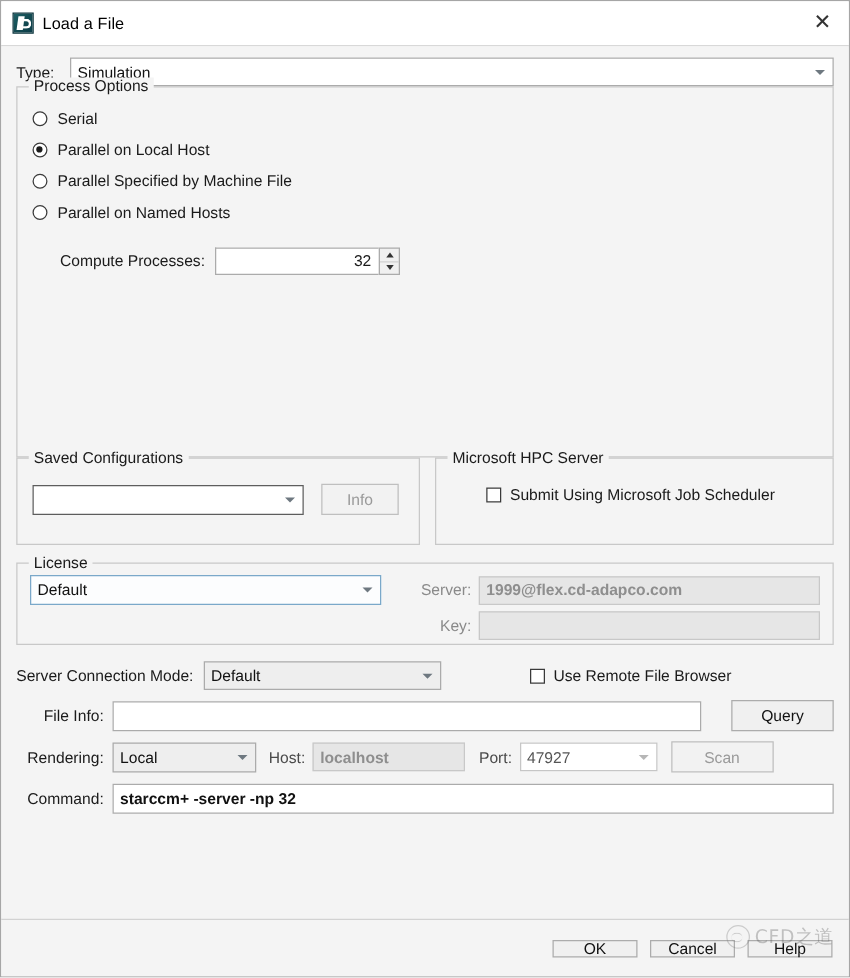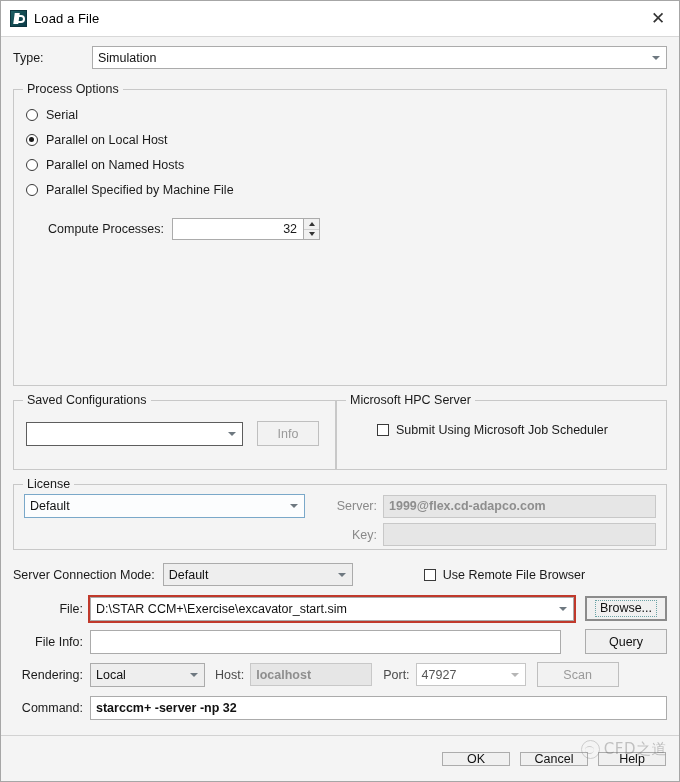--- a/index.html
+++ b/index.html
@@ -329,65 +329,65 @@
 
   <div class="titlebar">
     <div class="app-icon"></div>
     <div class="title-text">Load a File</div>
     <div class="close-btn">✕</div>
   </div>
   <div class="titlebar-sep"></div>
 
   <div class="content">
 
-    <div class="row" style="margin-bottom:20px;gap:36px;">
+    <div class="row" style="margin-bottom:0;">
       <div class="lbl" style="width:43px;">Type:</div>
       <div class="combo" style="flex:1;height:23px;">
         <span>Simulation</span>
         <span class="arrow"></span>
       </div>
     </div>
 
     <div class="group" style="height:297px;padding:14px 12px 0 12px;">
       <div class="group-title">Process Options</div>
 
       <div class="radio-row">
         <span class="radio"></span>
         <span class="lbl">Serial</span>
       </div>
       <div class="radio-row">
         <span class="radio checked"></span>
         <span class="lbl">Parallel on Local Host</span>
       </div>
       <div class="radio-row">
         <span class="radio"></span>
-        <span class="lbl">Parallel on Named Hosts</span>
+        <span class="lbl">Parallel Specified by Machine File</span>
       </div>
       <div class="radio-row">
         <span class="radio"></span>
-        <span class="lbl">Parallel Specified by Machine File</span>
+        <span class="lbl">Parallel on Named Hosts</span>
       </div>
 
       <div class="row" style="margin-top:17px;padding-left:22px;">
         <div class="lbl" style="margin-right:8px;text-align:center;">Compute Processes:</div>
         <div class="spinner">
           <div class="sp-field">32</div>
           <div class="sp-btns">
             <div>
                 <span class="tri-up"></span>
               </div>
             <div>
                 <span class="tri-dn"></span>
               </div>
           </div>
         </div>
       </div>
     </div>
 
-    <div class="row" style="align-items:center;margin-top:14px;">
+    <div class="row" style="align-items:center;margin-top:0;gap:12px;">
 
       <div class="group" style="width:323px;height:70px;padding:20px 12px 0 12px;">
         <div class="group-title">Saved Configurations</div>
         <div class="row" style="gap:14px;">
           <div class="combo" style="width:217px;height:24px;border-color:#5d5d5d;">
             <span></span>
             <span class="arrow"></span>
           </div>
           <div class="btn disabled" style="width:62px;">
             <span>Info</span>
@@ -430,30 +430,20 @@
       <div class="combo" style="width:190px;height:23px;background:#eeeeee;">
         <span>Default</span>
         <span class="arrow"></span>
       </div>
       <div class="row" style="margin-left:71px;">
         <span class="checkbox"></span>
         <span class="lbl">Use Remote File Browser</span>
       </div>
     </div>
 
-    <div class="row" style="margin-top:10px;">
-      <div class="lbl" style="width:70px;text-align:right;padding-right:7px;">File:</div>
-      <div class="combo redbox" style="flex:1;height:24px;">
-        <span>D:\STAR CCM+\Exercise\excavator_start.sim</span>
-        <span class="arrow"></span>
-      </div>
-      <div class="btn focused" style="width:82px;margin-left:11px;">
-        <span>Browse...</span>
-      </div>
-    </div>
 
     <div class="row" style="margin-top:8px;">
       <div class="lbl" style="width:70px;text-align:right;padding-right:7px;">File Info:</div>
       <div class="textfield" style="flex:1;height:24px;">
         <span></span>
       </div>
       <div class="btn" style="width:82px;margin-left:24px;">
         <span>Query</span>
       </div>
     </div>

